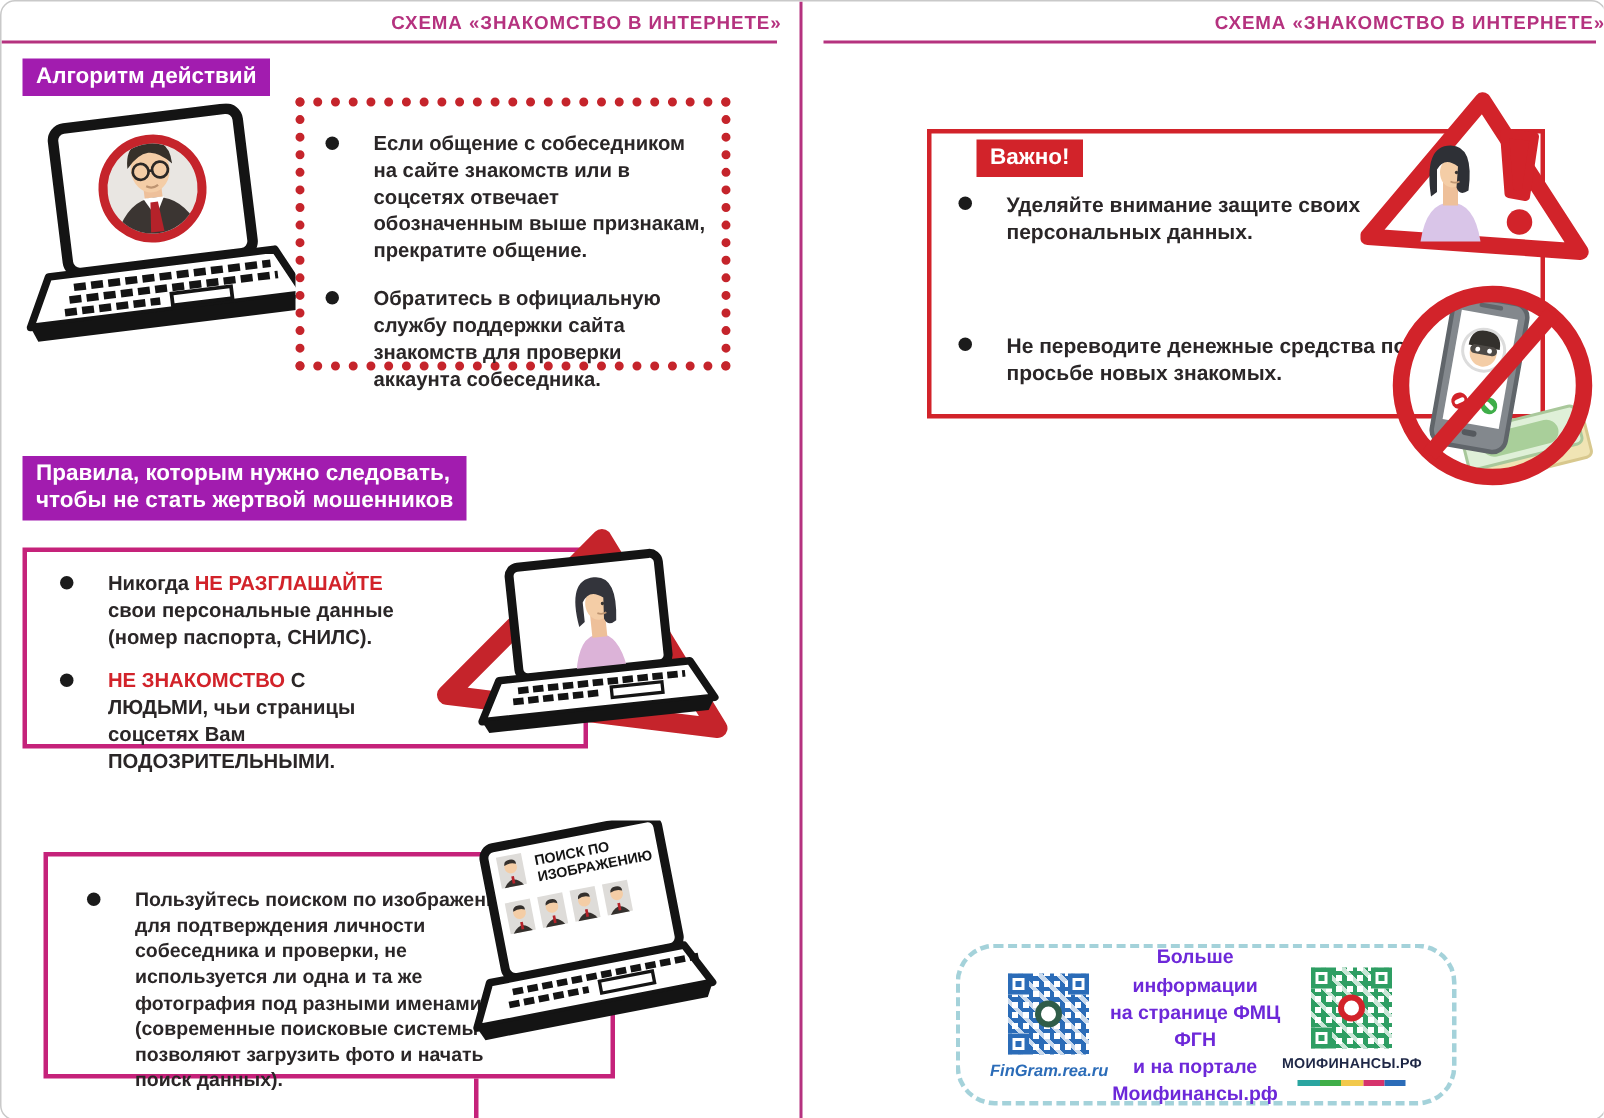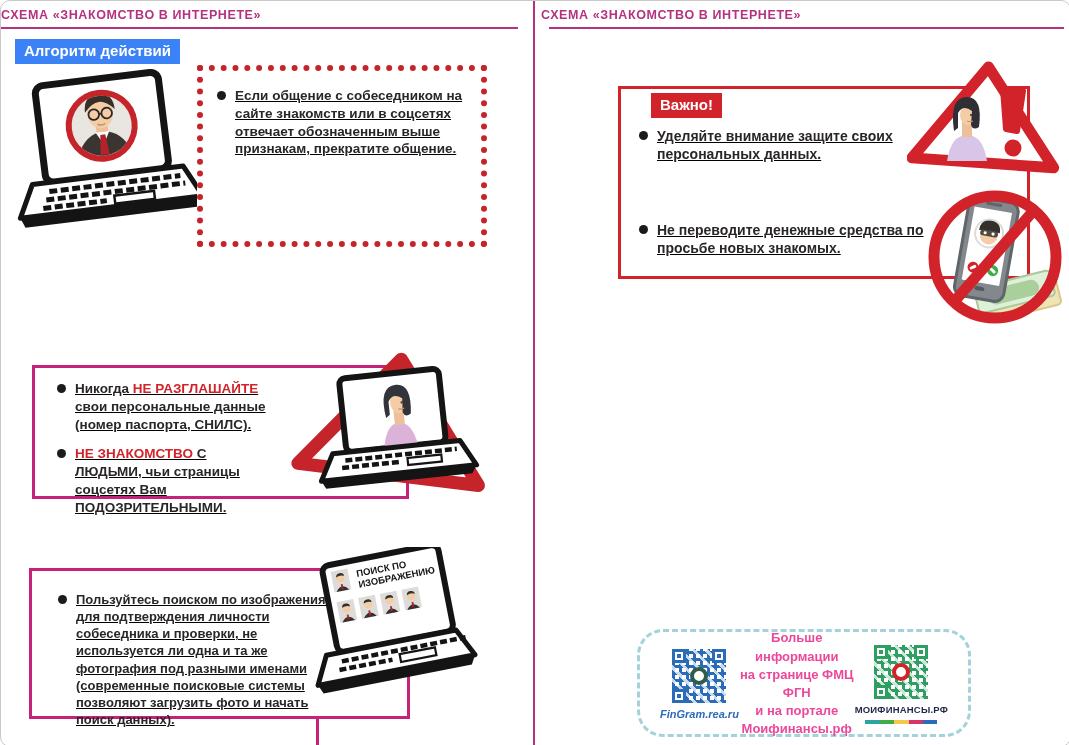--- a/index.html
+++ b/index.html
@@ -1,42 +1,42 @@
 <!DOCTYPE html>
 <html><head>
 <meta charset="utf-8">
 <style>
   html,body{margin:0;padding:0;background:#fff;}
   .canvas{position:relative;width:1069px;height:745px;background:#fff;border:1px solid #c9c9c9;
           border-radius:10px;overflow:hidden;font-family:"Liberation Sans",sans-serif;}
   .divider{position:absolute;left:532px;top:0;width:2px;height:745px;background:#b5327f;}
 
   .col-header{position:absolute;top:7px;font-weight:bold;font-size:12.5px;letter-spacing:.6px;
-              color:#b5327f;text-align:left;}
+              color:#b5327f;text-align:right;}
   .col-header.left{left:0;width:520px;}
   .col-header.right{left:540px;width:529px;}
   .header-rule{position:absolute;top:26px;height:2px;background:#b5327f;}
   .header-rule.left{left:0;width:517px;}
   .header-rule.right{left:548px;width:515px;}
 
-  .badge{position:absolute;background:#3b82f6;color:#fff;font-weight:bold;font-size:15px;
+  .badge{position:absolute;background:#a21caf;color:#fff;font-weight:bold;font-size:15px;
          padding:3px 9px 4px;line-height:1.2;z-index:4;}
   .badge.two-line{white-space:pre-line;}
   .badge.red{background:#d2232a;}
 
   .dotted-box{position:absolute;left:196px;top:64px;width:290px;height:182px;
               border:6px dotted #c5242b;box-sizing:border-box;background:#fff;
               padding:16px 8px 0 14px;display:flex;flex-direction:column;gap:14px;z-index:2;}
   .mag-box{position:absolute;border:3px solid #c5227a;box-sizing:border-box;background:#fff;z-index:1;}
   #rules-box{left:14px;top:364px;width:377px;height:134px;padding:12px 0 0 22px;
-             display:flex;flex-direction:column;gap:12px;margin-left:17px;}
+             display:flex;flex-direction:column;gap:12px;}
   #search-box{left:28px;top:567px;width:381px;height:151px;padding:20px 0 0 26px;}
   #important-box{left:617px;top:85px;width:412px;height:193px;border-color:#d2232a;}
 
-  .item{display:flex;gap:9px;text-decoration:underline;}
+  .item{display:flex;gap:23px;}
   .dot{flex:none;width:9px;height:9px;border-radius:50%;background:#1b1b1b;margin-top:4px;}
   .txt{font-weight:bold;font-size:13.5px;line-height:1.32;color:#2a2627;}
   .dotted-box .txt{width:236px;}
   #rules-box .txt{width:196px;}
   #search-box .txt{width:266px;font-size:13px;}
   .imp-item{position:absolute;z-index:2;}
   .imp-item .txt{width:268px;font-size:14px;}
   .accent{color:#d2232a;}
 
   .illus{position:absolute;z-index:3;}
@@ -57,21 +57,21 @@
       repeating-linear-gradient(90deg, var(--c) 0 3px, transparent 3px 7px);}
   .fp{position:absolute;width:14px;height:14px;background:#fff;border:3px solid var(--c);box-sizing:border-box;}
   .fp::after{content:"";position:absolute;inset:2px;background:var(--c);}
   .fp.tl{left:0;top:0}.fp.tr{right:0;top:0}.fp.bl{left:0;bottom:0}
   .qr-logo{position:absolute;left:50%;top:50%;width:18px;height:18px;transform:translate(-50%,-50%);
            border-radius:50%;background:#fff;border:4px solid var(--ring);box-sizing:border-box;}
   .qr.blue{--c:#2b6cb8;--ring:#2f5d49;}
   .qr.green{--c:#2e9e63;--ring:#d2232a;}
   .qr-label-blue{color:#2b6cb8;font-weight:bold;font-size:11px;font-style:italic;}
   .qr-label-green{color:#1e2746;font-weight:bold;font-size:9.5px;letter-spacing:.2px;}
-  .qr-info{font-weight:bold;font-size:13px;line-height:1.4;color:#ec4899;text-align:center;white-space:pre-line;}
+  .qr-info{font-weight:bold;font-size:13px;line-height:1.4;color:#6d28d9;text-align:center;white-space:pre-line;}
   .stripe{display:flex;width:72px;height:4px;}
   .stripe i{flex:1;}
 </style>
 </head>
 <body>
 
 <div class="canvas">
 
   <div class="divider"></div>
 
@@ -108,22 +108,28 @@
       <rect x="104" y="128" width="40" height="8" fill="#fff" stroke="#141414" stroke-width="2.5"></rect>
       <path d="M8 139 L192 139 L186 149 L12 149 Z" fill="#141414"></path>
     </g>
   </svg>
 
   <div class="dotted-box">
     <div class="item">
       <div class="dot"></div>
       <div class="txt">Если общение с собеседником на сайте знакомств или в соцсетях отвечает обозначенным выше признакам, прекратите общение.</div>
     </div>
-  </div>
-
+    <div class="item">
+      <div class="dot"></div>
+      <div class="txt">Обратитесь в официальную службу поддержки сайта знакомств для проверки аккаунта собеседника.</div>
+    </div>
+  </div>
+
+  <div class="badge two-line" style="left:14px;top:303px;">Правила, которым нужно следовать,
+чтобы не стать жертвой мошенников</div>
 
   <div class="mag-box" id="rules-box">
     <div class="item">
       <div class="dot"></div>
       <div class="txt"><span>Никогда </span><span class="accent">НЕ РАЗГЛАШАЙТЕ</span><span> свои персональные данные (номер паспорта, СНИЛС).</span></div>
     </div>
     <div class="item">
       <div class="dot"></div>
       <div class="txt"><span class="accent">НЕ ЗНАКОМСТВО</span><span> С ЛЮДЬМИ, чьи страницы соцсетях Вам ПОДОЗРИТЕЛЬНЫМИ.</span></div>
     </div>

